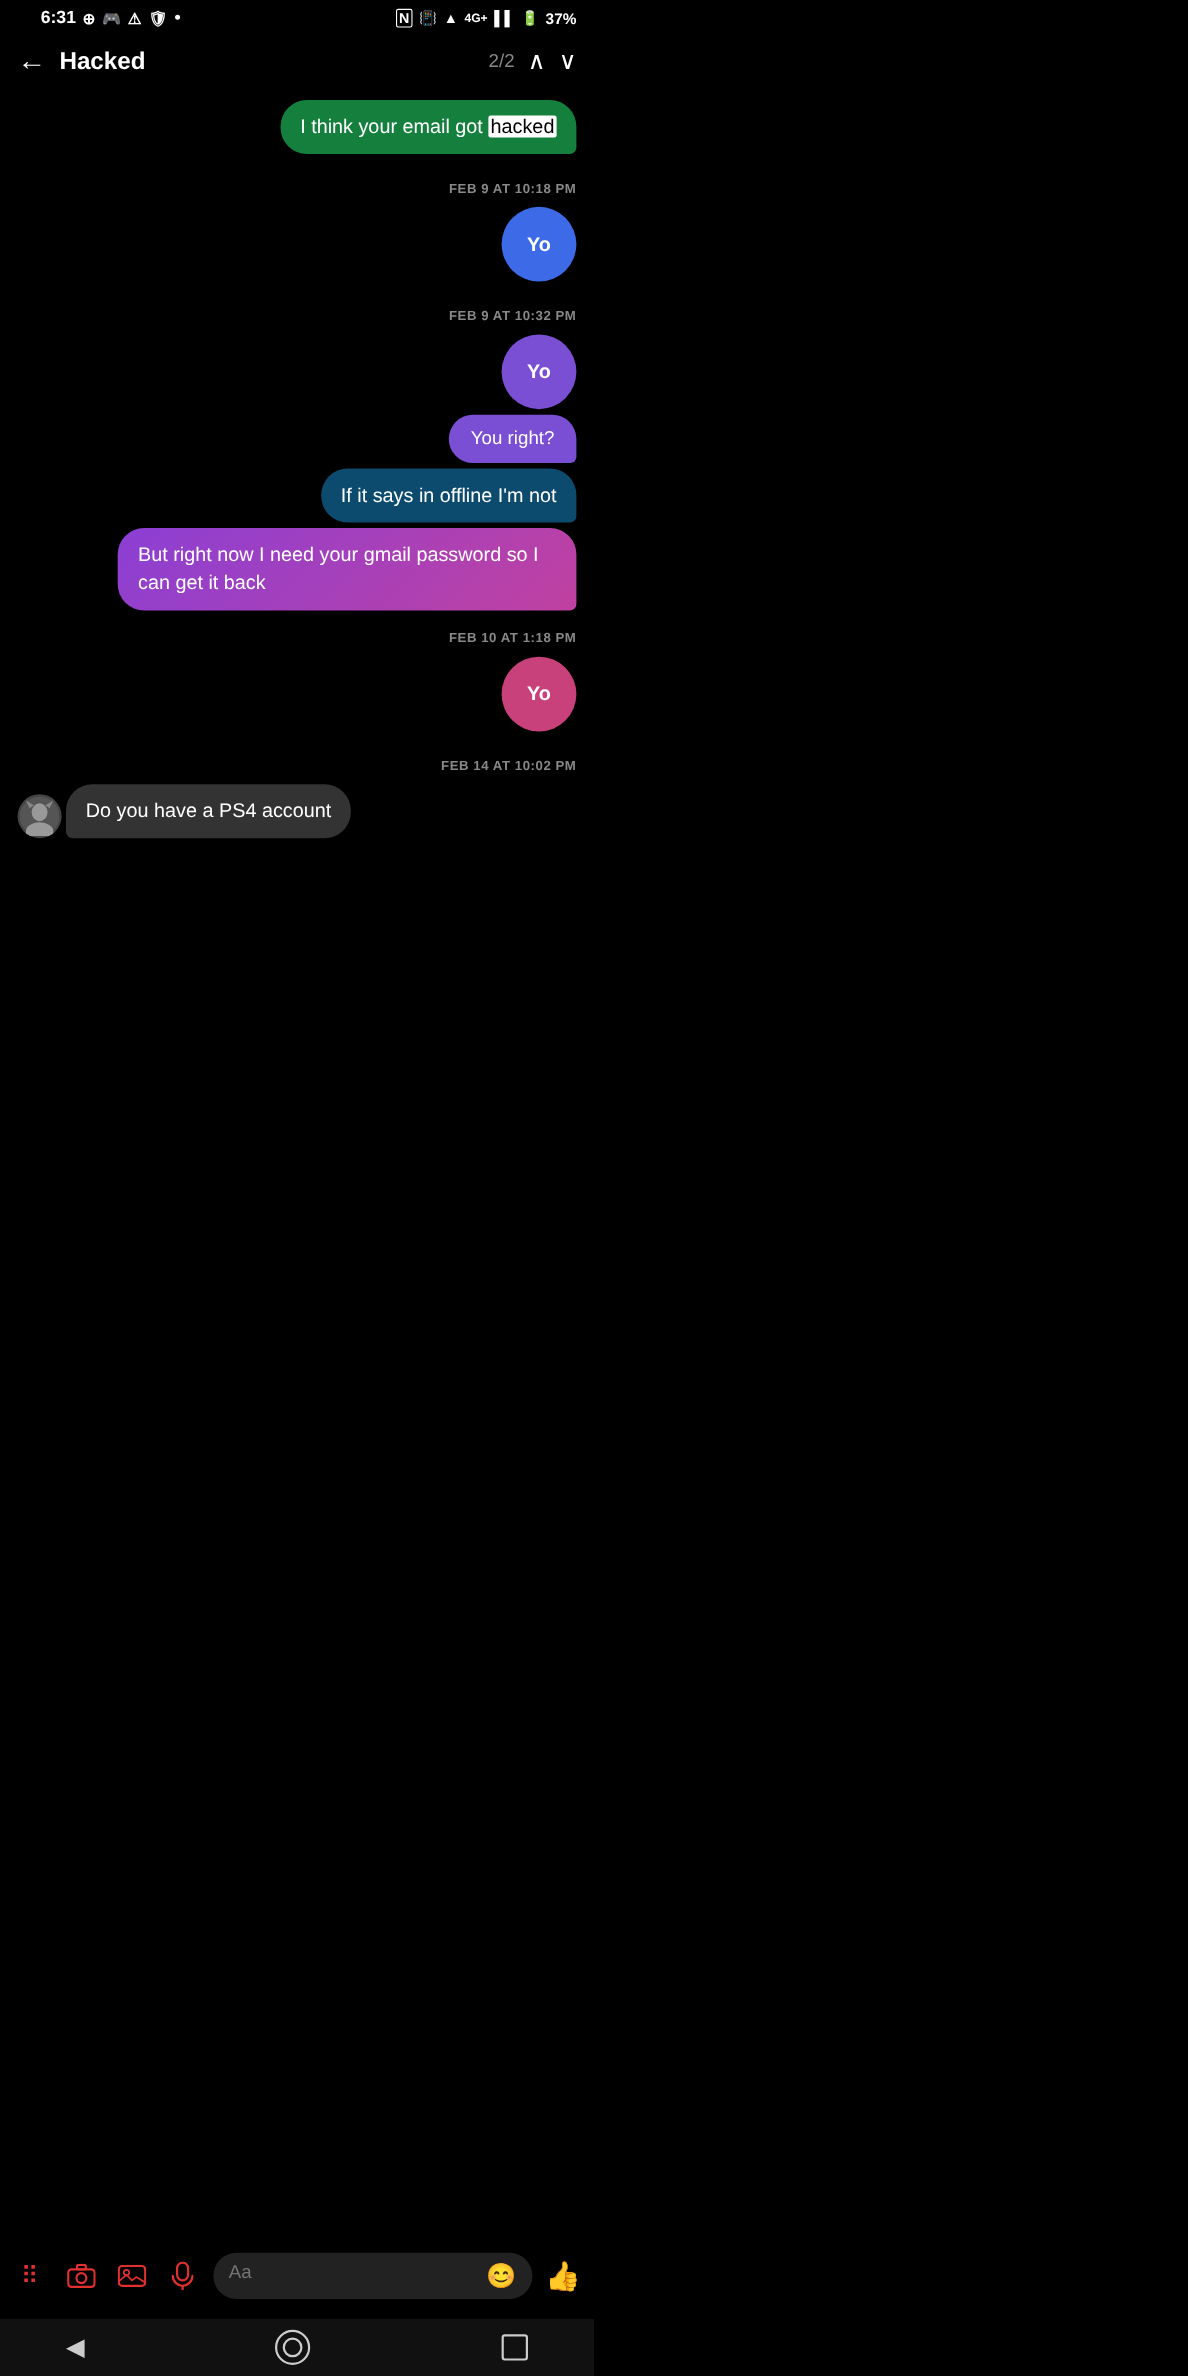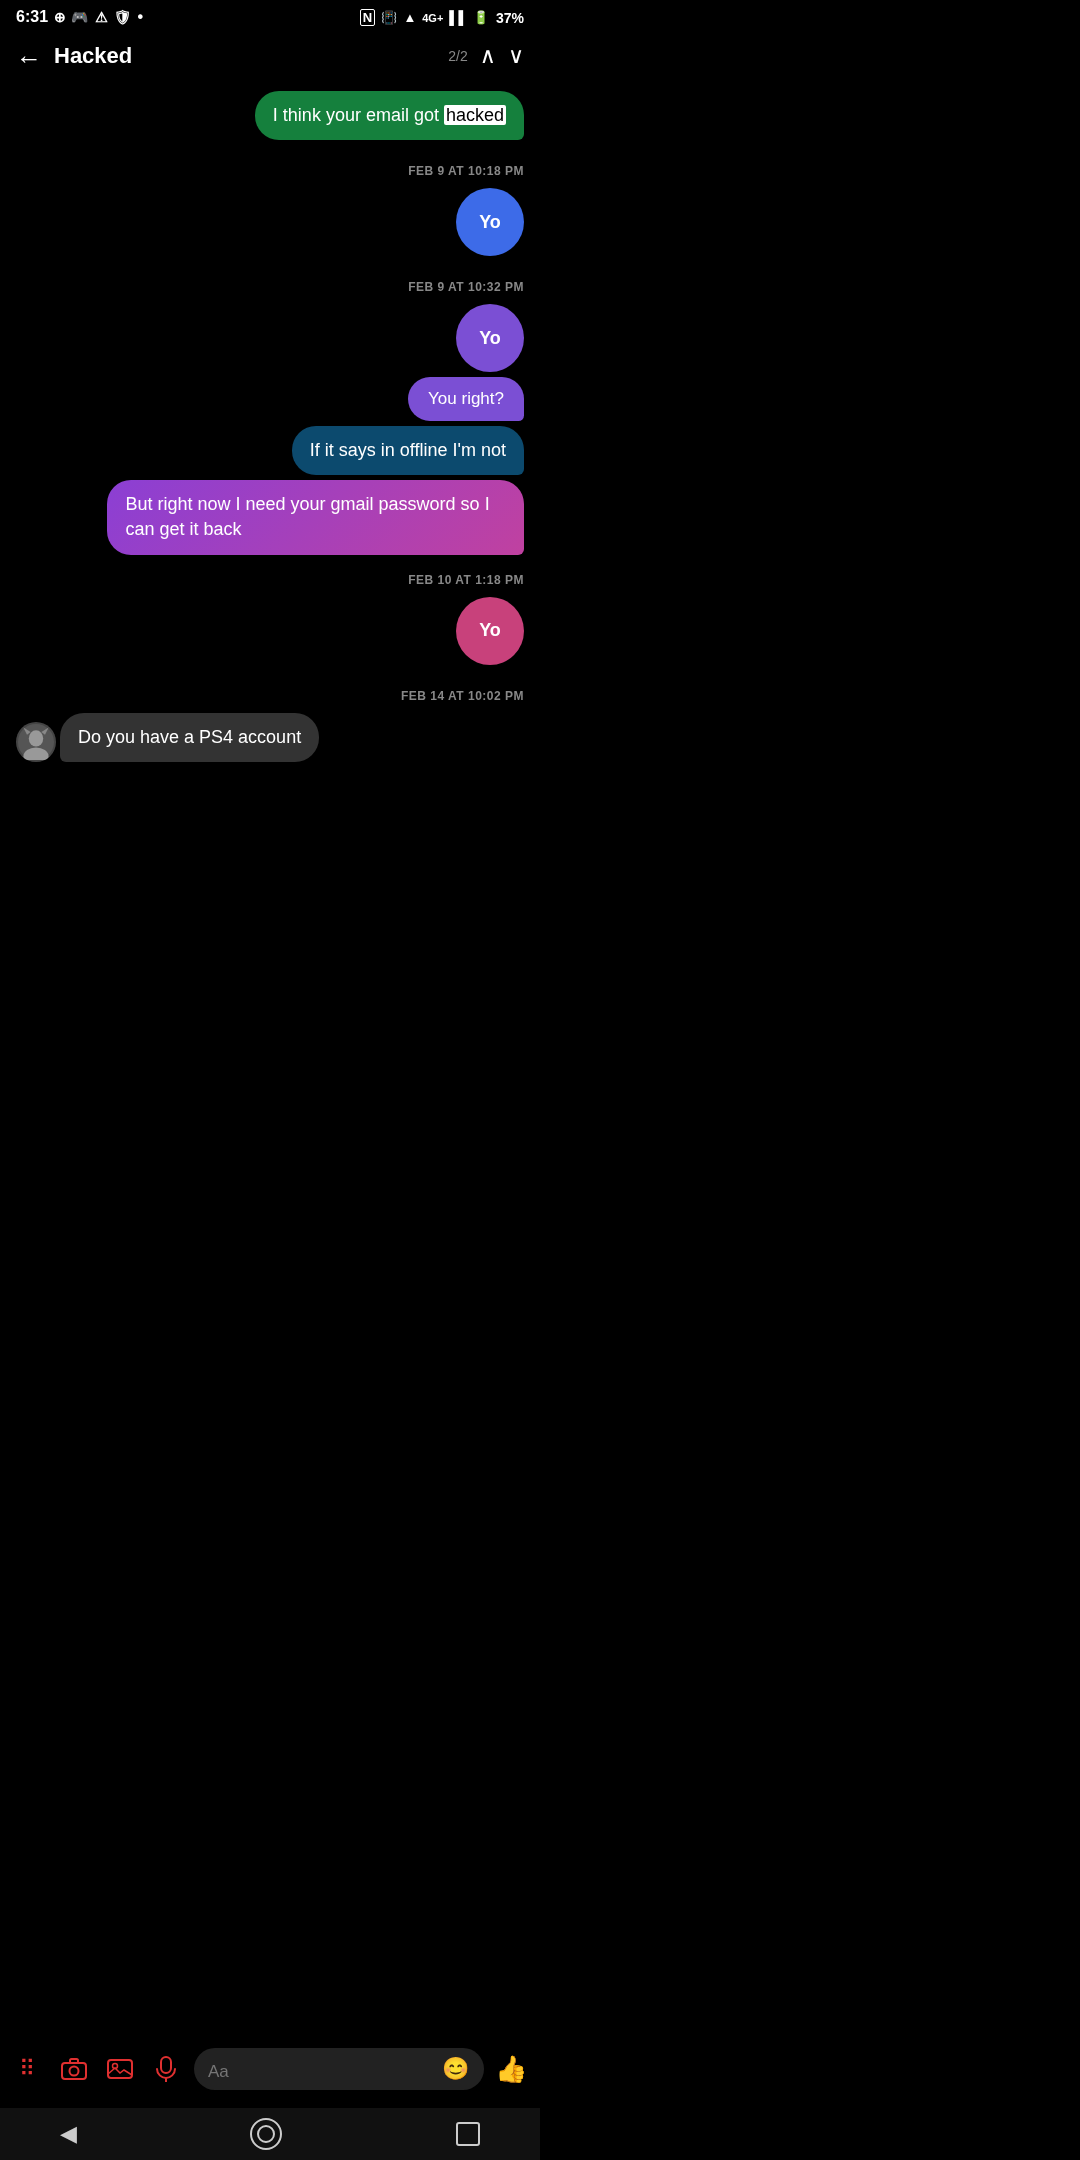--- a/index.html
+++ b/index.html
@@ -10,39 +10,40 @@
       font-family: -apple-system, 'Helvetica Neue', Arial, sans-serif;
       width: 540px;
       min-height: 1080px;
       overflow-x: hidden;
     }
 
     
     .status-bar {
       display: flex;
       justify-content: space-between;
-      align-items: flex-end;
+      align-items: flex-start;
       padding: 8px 16px 4px;
       font-size: 15px;
       font-weight: 600;
+      margin-left: 21px;
     }
     .status-left { display: flex; align-items: center; gap: 6px; }
     .status-right { display: flex; align-items: center; gap: 6px; }
     .status-time { font-size: 16px; font-weight: 700; }
 
     
     .header {
       display: flex;
       align-items: center;
       padding: 10px 16px;
       gap: 12px;
     }
     .header-back { font-size: 26px; cursor: pointer; }
     .header-title { font-size: 22px; font-weight: 600; flex: 1; }
-    .header-counter { font-size: 14px; color: #888; }
+    .header-counter { font-size: 17px; color: #888; }
     .header-nav { display: flex; gap: 12px; font-size: 22px; }
     .header-nav span { cursor: pointer; color: #fff; }
 
     
     .chat-area {
       padding: 10px 16px;
       display: flex;
       flex-direction: column;
       gap: 0;
     }
@@ -181,21 +182,21 @@
       align-items: center;
       justify-content: center;
       cursor: pointer;
     }
 
     .input-field-wrap {
       flex: 1;
       background: #222;
       border-radius: 24px;
       display: flex;
-      align-items: flex-end;
+      align-items: flex-start;
       padding: 8px 14px;
       gap: 8px;
     }
 
     .input-field {
       flex: 1;
       background: transparent;
       border: none;
       outline: none;
       color: #888;

